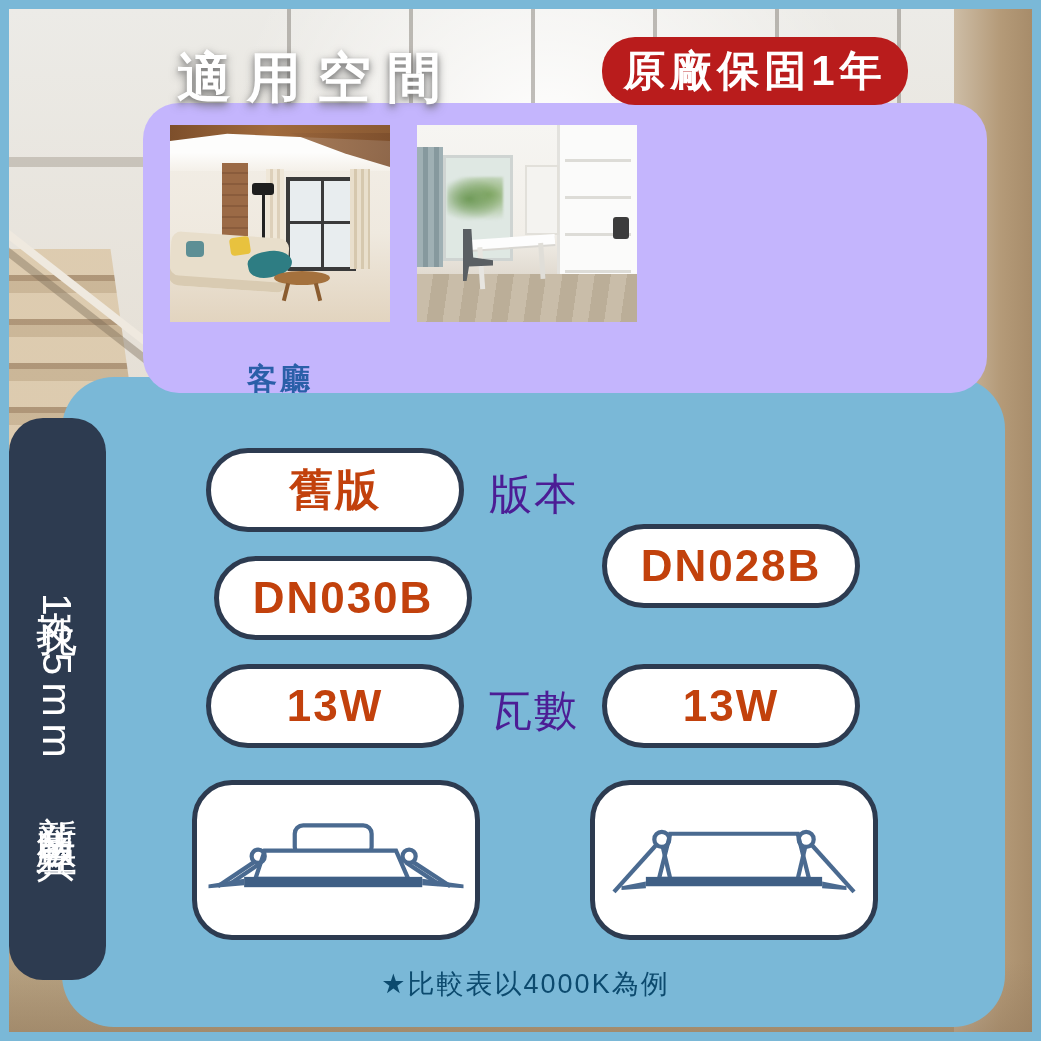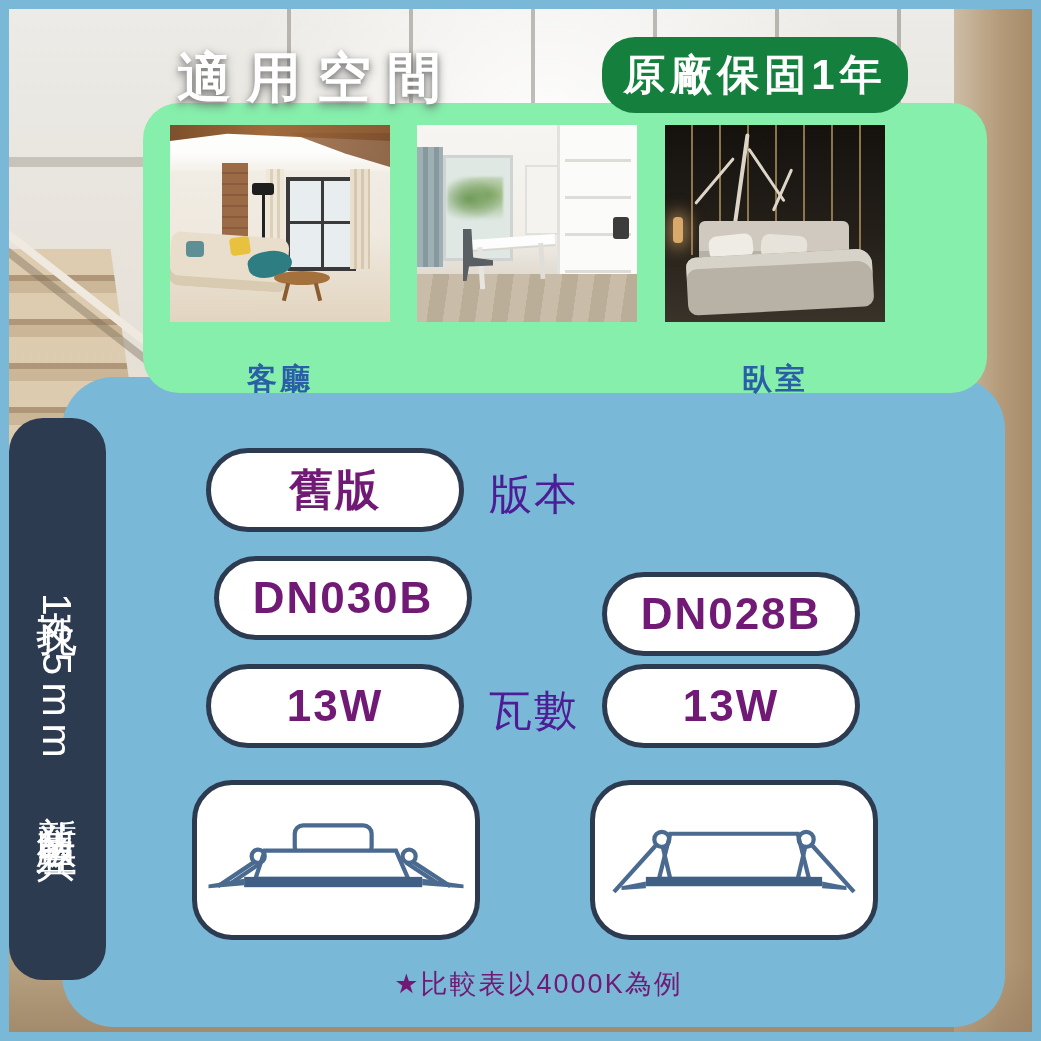--- a/index.html
+++ b/index.html
@@ -25,24 +25,24 @@
                radial-gradient(ellipse at 40% 75%,rgba(104,128,88,.8) 0%,rgba(104,128,88,0) 65%);}
   .bg-stairs{position:absolute;left:0;top:240px;width:175px;height:520px;
     background:repeating-linear-gradient(180deg,#dcc9ab 0 26px,#a98e6e 26px 32px,#c8b291 32px 44px);
     clip-path:polygon(0 0,58% 0,100% 100%,0 100%);opacity:.9;}
   .bg-rail{position:absolute;left:-30px;top:300px;width:260px;height:8px;background:#efe9df;
     transform:rotate(38deg);box-shadow:0 14px 0 rgba(120,104,84,.4);}
   .bg-floor{position:absolute;left:0;bottom:0;width:1023px;height:70px;
     background:linear-gradient(180deg,rgba(176,152,120,0),rgba(150,124,94,.55));}
 
   
-  .top-card{position:absolute;left:143px;top:103px;width:844px;height:290px;background:#86efac;border-radius:36px;font-family:Liberation Mono, monospace;}
+  .top-card{position:absolute;left:143px;top:103px;width:844px;height:290px;background:#c4b5fd;border-radius:36px;font-family:Liberation Mono, monospace;}
   .main-title{position:absolute;left:177px;top:42px;font-size:54px;font-weight:bold;color:#ffffff;
     letter-spacing:16px;text-shadow:0 4px 10px rgba(105,105,105,.85),0 2px 4px rgba(120,120,120,.55);}
-  .warranty-badge{position:absolute;left:602px;top:37px;width:306px;height:76px;background:#15803d;
+  .warranty-badge{position:absolute;left:602px;top:37px;width:306px;height:68px;background:#b91c1c;
     border-radius:33px;display:flex;align-items:center;justify-content:center;
     color:#ffffff;font-size:42px;font-weight:bold;letter-spacing:5px;}
 
   .space{position:absolute;top:22px;width:220px;}
   .space-photo{position:relative;width:220px;height:197px;overflow:hidden;}
   .space-label{position:absolute;top:234px;width:220px;text-align:center;
     color:#2a5fa8;font-size:30px;font-weight:bold;letter-spacing:3px;}
 
   
   .lr{background:linear-gradient(180deg,#f3efe8 0%,#efe9df 55%,#e2d4bf 100%);}
@@ -121,27 +121,27 @@
 
   
   .side-tab{position:absolute;left:9px;top:418px;width:97px;height:562px;background:#2d3b50;border-radius:34px;
     display:flex;align-items:center;justify-content:center;}
   .side-text{writing-mode:vertical-rl;text-orientation:mixed;color:#ffffff;font-size:41px;
     letter-spacing:7px;font-weight:500;white-space:nowrap;}
 
   
   .pill{position:absolute;width:258px;height:84px;background:#ffffff;border:5px solid #2d3b50;border-radius:44px;
     box-sizing:border-box;display:flex;align-items:center;justify-content:center;
-    color:#701a75;font-size:44px;font-weight:600;letter-spacing:2px;}
+    color:#c2410c;font-size:44px;font-weight:600;letter-spacing:2px;}
   .row-label{position:absolute;width:120px;text-align:center;color:#4c1d95;font-size:43px;
     font-weight:500;letter-spacing:2px;}
   .shape-box{position:absolute;width:288px;height:160px;background:#ffffff;border:5px solid #2d3b50;border-radius:40px;
     box-sizing:border-box;overflow:hidden;}
   .shape-box svg{display:block;width:100%;height:100%;}
-  .footnote{position:absolute;left:67px;top:966px;width:943px;text-align:center;color:#701a75;
+  .footnote{position:absolute;left:54px;top:966px;width:943px;text-align:center;color:#0c4a6e;
     font-size:27px;letter-spacing:2px;}
 </style>
 </head>
 <body>
 
 <div id="canvas">
 
   <div class="photo-bg">
     <div class="bg-glow"></div>
     <div class="bg-mullions"></div>
@@ -189,47 +189,30 @@
         <div class="kt-cab"></div>
         <div class="kt-cab-line"></div>
         <div class="kt-shelf"></div>
         <div class="kt-appl"></div>
         <div class="kt-floor"></div>
         <div class="kt-table"></div>
         <div class="kt-chair"></div>
       </div>
     </div>
 
-    <div class="space" style="left:522px;">
-      <div class="space-photo bd">
-        <div class="bd-strings"></div>
-        <div class="bd-branch">
-          <div class="bd-b1"></div>
-          <div class="bd-b2"></div>
-          <div class="bd-b3"></div>
-          <div class="bd-b4"></div>
-        </div>
-        <div class="bd-lamp"></div>
-        <div class="bd-head"></div>
-        <div class="bd-pil1"></div>
-        <div class="bd-pil2"></div>
-        <div class="bd-bed"></div>
-      </div>
-      <div class="space-label">臥室</div>
-    </div>
   </div>
 
   <div class="main-title">適用空間</div>
   <div class="warranty-badge">原廠保固1年</div>
 
   <div class="pill" style="left:206px;top:448px;">舊版</div>
   <div class="row-label" style="left:474px;top:466px;">版本</div>
 
   <div class="pill" style="left:214px;top:556px;">DN030B</div>
-  <div class="pill" style="left:602px;top:572px;">DN028B</div>
+  <div class="pill" style="left:602px;top:524px;">DN028B</div>
 
   <div class="pill" style="left:206px;top:664px;">13W</div>
   <div class="row-label" style="left:474px;top:682px;">瓦數</div>
   <div class="pill" style="left:602px;top:664px;">13W</div>
 
   <div class="shape-box" style="left:192px;top:780px;">
     <svg viewBox="0 0 288 160">
       <g fill="none" stroke="#4a6a90" stroke-width="4.5">
         <rect x="100" y="43" width="82" height="32" rx="9"></rect>
         <polygon points="68,70 208,70 221,100 58,100" fill="#ffffff"></polygon>

